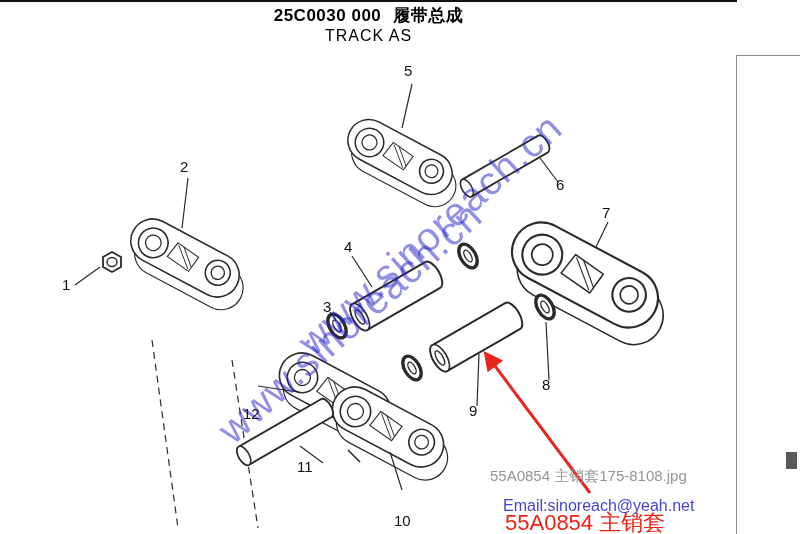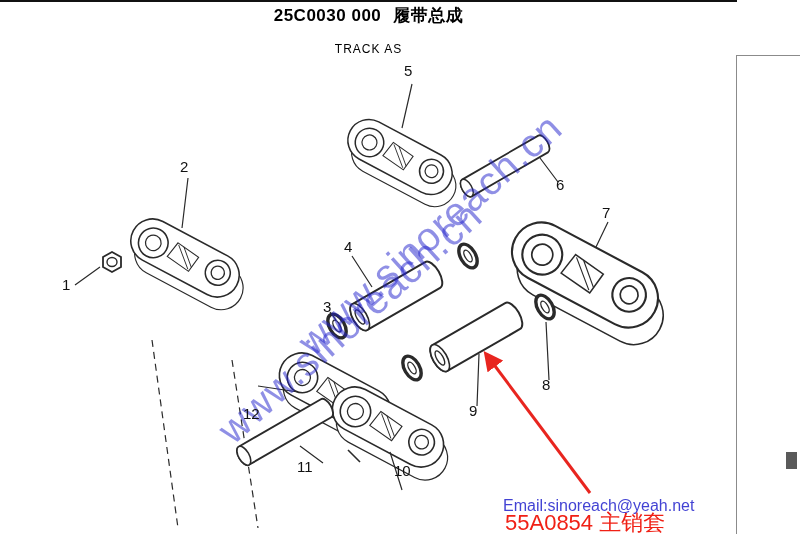--- a/index.html
+++ b/index.html
@@ -2,21 +2,21 @@
 <html style="--watermark: #2222cc; --highlight: #f02015; --filename: #949494; --arrow: #e8251f; --stroke: #2a2a2a;"><head>
 <meta charset="utf-8">
 <style>
   html,body{margin:0;padding:0;}
   body{width:800px;height:534px;background:#ffffff;font-family:"Liberation Sans",sans-serif;}
   .page{position:relative;width:800px;height:534px;overflow:hidden;background:#fff;}
   .top-line{position:absolute;left:0;top:0;width:737px;height:0;border-top:2px solid #111;z-index:6;}
   .header{position:absolute;left:0;top:4px;width:737px;text-align:center;z-index:4;color:#000;}
   .title-line{font-size:17px;font-weight:bold;letter-spacing:.5px;}
   .title-line .cn{margin-left:12px;}
-  .title-en{font-size:12px;margin-top:15px;letter-spacing:1px;}
+  .title-en{font-size:16px;margin-top:0;letter-spacing:1px;}
   #diagram{position:absolute;left:0;top:0;z-index:1;}
   #diagram path,#diagram rect,#diagram circle,#diagram ellipse,#diagram polygon{stroke:var(--stroke,#2a2a2a);}
   #arrow-layer{position:absolute;left:0;top:0;z-index:3;pointer-events:none;}
   .watermark{position:absolute;color:var(--watermark,#2222cc);z-index:2;white-space:nowrap;pointer-events:none;}
   .wm-diag{font-size:40px;width:500px;text-align:center;letter-spacing:1px;opacity:.5;}
   .wm1{left:180px;top:212px;transform:rotate(-42deg);}
   .wm2{left:100px;top:300px;transform:rotate(-42deg);}
   .wm-email{left:503px;top:497px;font-size:16px;opacity:.85;}
   .filename{position:absolute;left:490px;top:467px;font-size:15px;color:var(--filename,#949494);z-index:4;white-space:nowrap;}
   .highlight{position:absolute;left:505px;top:508px;font-size:22px;color:var(--highlight,#f02015);z-index:5;white-space:nowrap;}
@@ -101,33 +101,34 @@
 
   <svg id="arrow-layer" width="800" height="534" viewBox="0 0 800 534">
     <defs>
       <marker id="ah" viewBox="0 0 10 10" refX="8" refY="5" markerWidth="6.5" markerHeight="6.5" orient="auto">
         <path d="M0,0 L10,5 L0,10 Z" fill="var(--arrow,#e8251f)"></path>
       </marker>
     </defs>
     <line x1="590" y1="493" x2="486" y2="354" stroke="var(--arrow,#e8251f)" stroke-width="3" marker-end="url(#ah)"></line>
   </svg>
 
+  <div class="filename">55A0854 主销套175-8108.jpg</div>
   <div class="highlight">55A0854 主销套</div>
 
   <div id="callouts">
       <span class="callout" style="left: 62px; top: 276px;">1</span>
       <span class="callout" style="left: 180px; top: 158px;">2</span>
       <span class="callout" style="left: 323px; top: 298px;">3</span>
       <span class="callout" style="left: 344px; top: 238px;">4</span>
       <span class="callout" style="left: 404px; top: 62px;">5</span>
       <span class="callout" style="left: 556px; top: 176px;">6</span>
       <span class="callout" style="left: 602px; top: 204px;">7</span>
       <span class="callout" style="left: 542px; top: 376px;">8</span>
       <span class="callout" style="left: 469px; top: 402px;">9</span>
-      <span class="callout" style="left: 394px; top: 462px;">10</span>
+      <span class="callout" style="left: 394px; top: 512px;">10</span>
       <span class="callout" style="left: 297px; top: 458px;">11</span>
       <span class="callout" style="left: 243px; top: 374px; margin-top: 31px;">12</span>
     </div>
 
   <div class="border-v"></div>
   <div class="border-h"></div>
   <div class="scroll-thumb"></div>
 
 </div>
 

